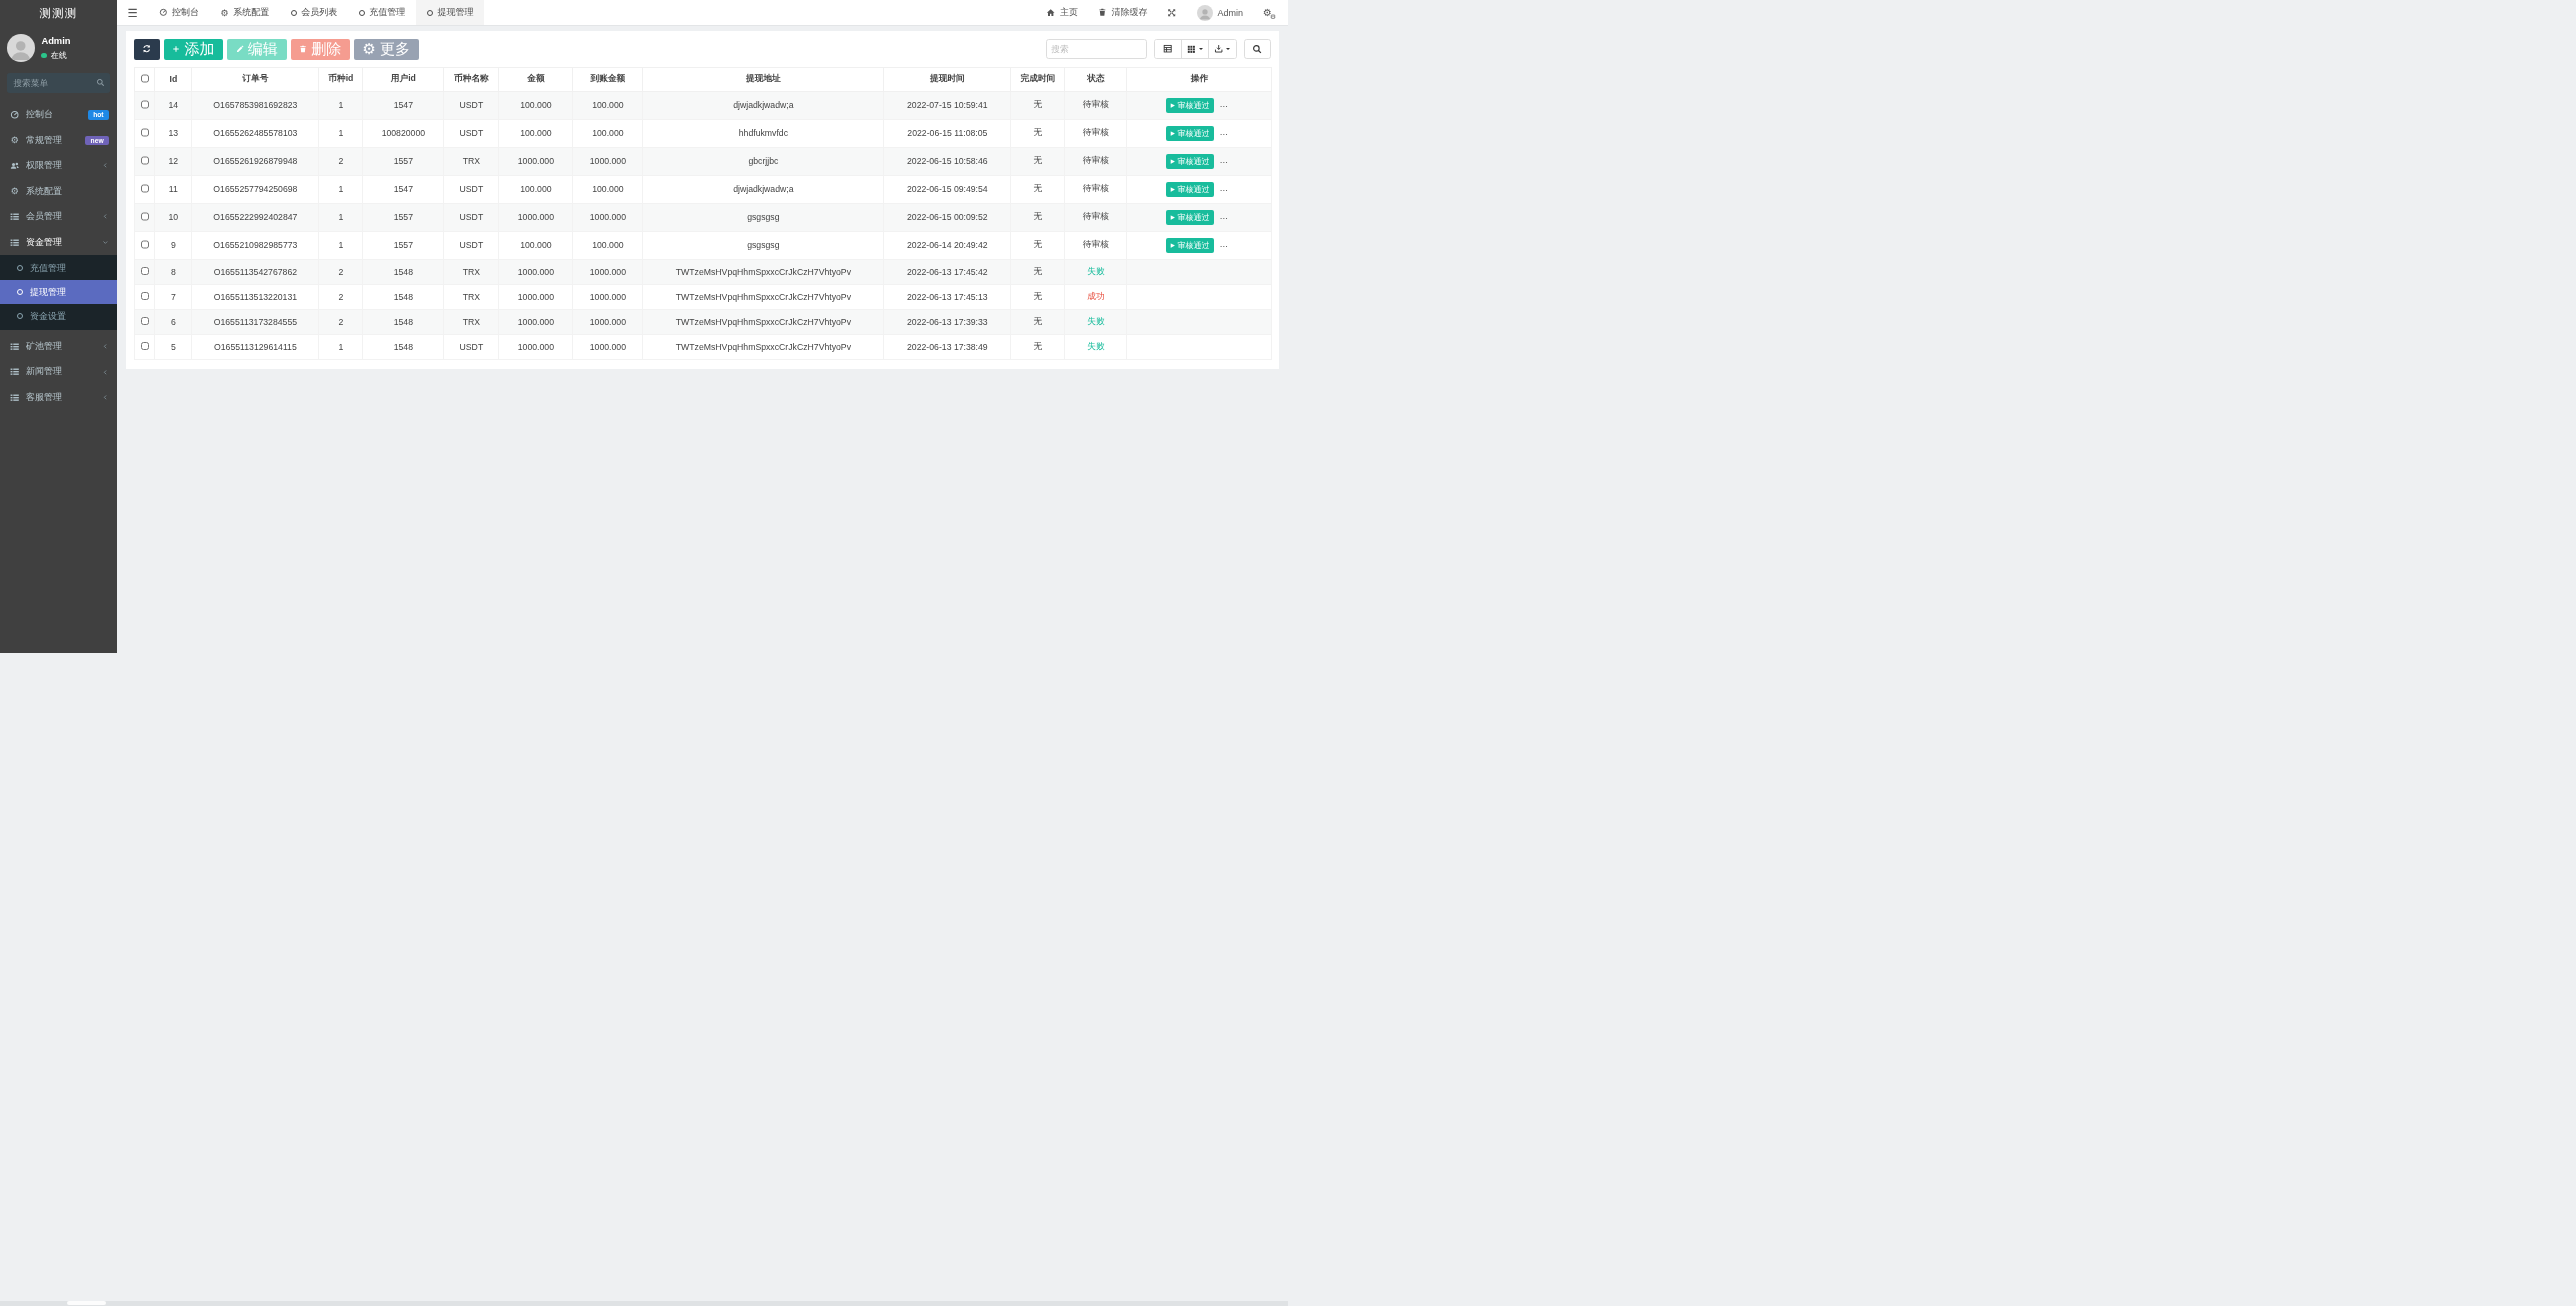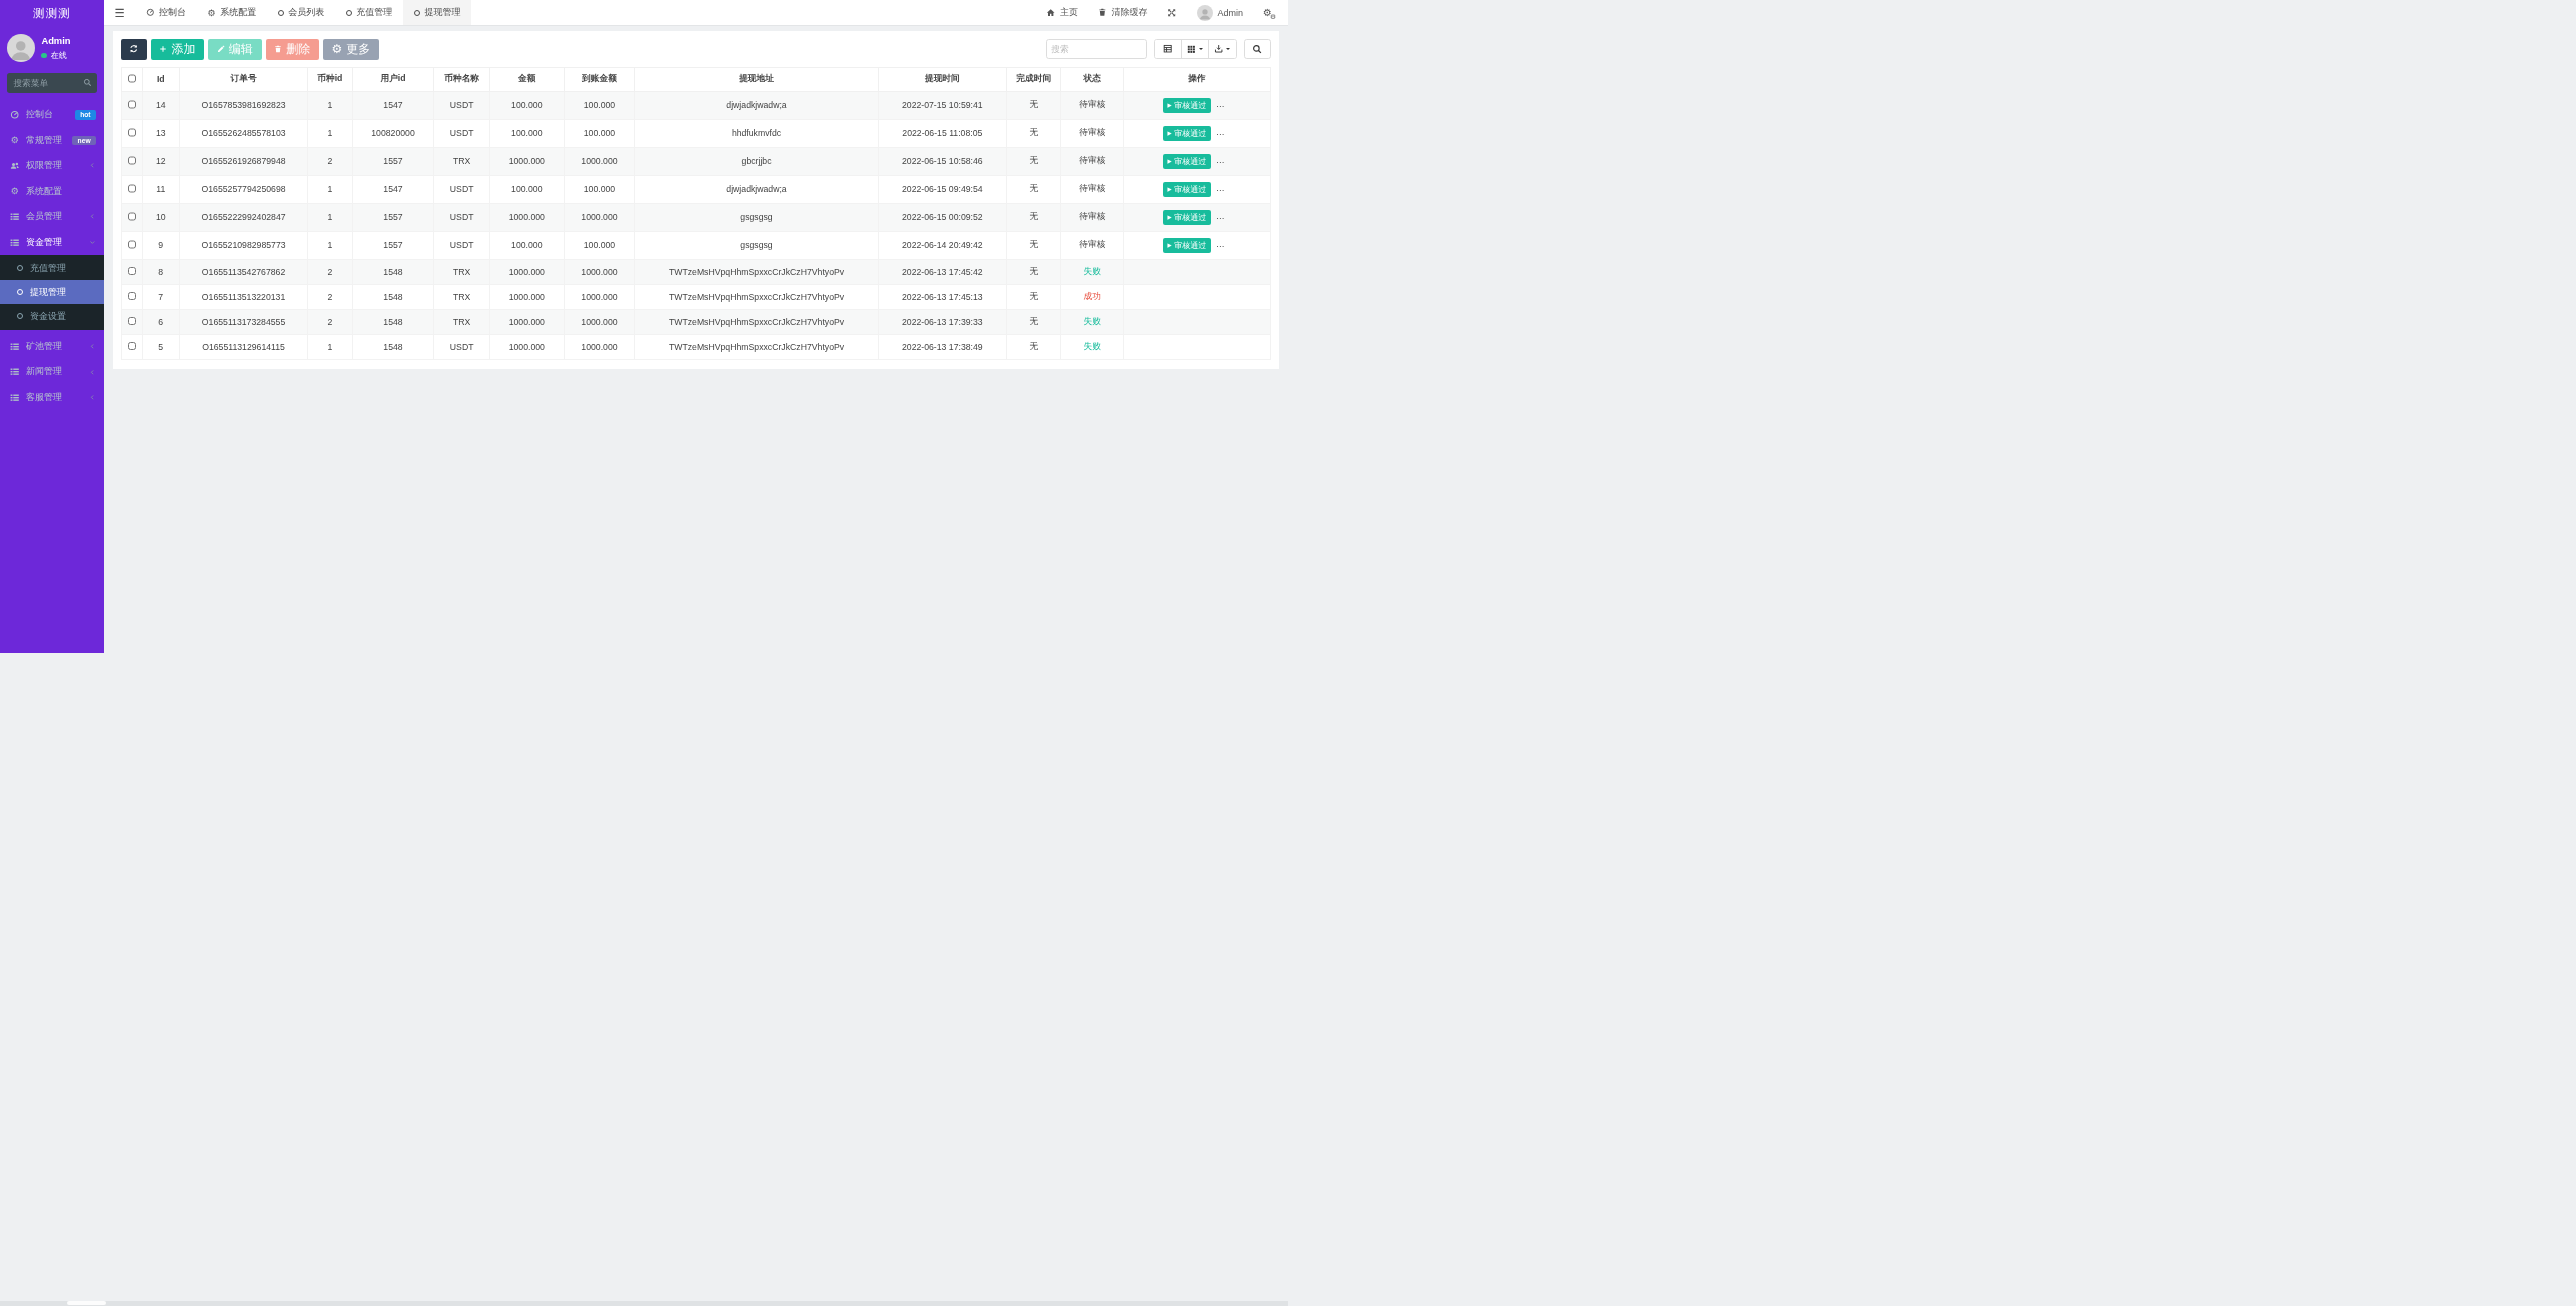--- a/index.html
+++ b/index.html
@@ -1,21 +1,21 @@
 <!DOCTYPE html>
 <html style="font-size:10.7px"><head>
 <meta charset="utf-8">
 <style>
   * { margin:0; padding:0; box-sizing:border-box; }
   html,body { width:1288px; height:653px; overflow:hidden; font-family:"Liberation Sans","DejaVu Sans",sans-serif; background:#eef0f2; }
   svg { display:block; }
 
   
   .app { display:flex; width:1288px; height:653px; }
-  .sidebar { width:104px; flex:none; background:#6d28d9; color:#b8c7ce; display:flex; flex-direction:column; }
+  .sidebar { width:117px; flex:none; background:#404040; color:#b8c7ce; display:flex; flex-direction:column; }
   .main { flex:1; display:flex; flex-direction:column; min-width:0; }
 
   
   .logo { height:26px; line-height:26px; text-align:center; color:#fff; font-size:11.4px; letter-spacing:1.3px; flex:none; }
   .user-panel { display:flex; gap:6.7px; padding:8px 6.7px 6.7px; align-items:center; }
   .avatar { width:28px; height:28px; border-radius:50%; background:#d9d9d9; overflow:hidden; flex:none; display:flex; align-items:flex-end; justify-content:center; }
   .user-name { font-size:9.4px; color:#fff; font-weight:700; margin-bottom:4px; }
   .user-status { font-size:8px; color:#fff; display:flex; align-items:center; gap:4px; }
   .dot { width:5.4px; height:5.4px; border-radius:50%; background:#2bc48a; display:inline-block; }
   .side-search { margin:4px 6.7px 9.4px; position:relative; }
@@ -47,21 +47,21 @@
   .nav-link { display:flex; align-items:center; gap:4.7px; padding:0 10px; font-size:9px; color:#555; cursor:pointer; }
   .nav-avatar { width:16px; height:16px; border-radius:50%; background:#d9d9d9; overflow:hidden; display:flex; align-items:flex-end; justify-content:center; }
   .gears { font-size:10px; color:#555; position:relative; }
   .gears .g2 { font-size:6.7px; position:relative; left:-2px; top:2.7px; }
 
   
   .content { flex:1; padding:4.7px 8.7px; overflow:hidden; }
   .panel { background:#fff; padding:6.7px 8.7px 9.4px; }
 
   .toolbar { display:flex; align-items:center; padding:1.3px 0 7.4px; }
-  .btn { height:21px; border:none; border-radius:2px; color:#fff; font-size:12px; display:inline-flex; align-items:center; gap:4px; padding:0 8.7px; margin-right:4px; cursor:pointer; font-family:inherit; }
+  .btn { height:21px; border:none; border-radius:2px; color:#fff; font-size:15px; display:inline-flex; align-items:center; gap:4px; padding:0 8.7px; margin-right:4px; cursor:pointer; font-family:inherit; }
   .btn-refresh { background:#2b3b4d; padding:0 8px; }
   .btn-add { background:#17bc9b; }
   .btn-edit { background:#79dcc4; }
   .btn-del { background:#f59c90; }
   .btn-more { background:#98a2b2; }
   .tb-right { margin-left:auto; display:flex; align-items:center; }
   .tb-search { width:101px; height:20px; border:0.7px solid #ddd; border-radius:2.7px; padding:0 4px; font-size:8.7px; color:#555; outline:none; margin-right:6.7px; font-family:inherit; }
   .tb-search::placeholder { color:#bbb; }
   .btn-group { display:flex; height:20px; border:0.7px solid #ddd; border-radius:2.7px; overflow:hidden; margin-right:6.7px; background:#fff; }
   .icon-btn { width:27px; display:flex; align-items:center; justify-content:center; gap:2.7px; background:#fff; border:none; border-right:0.7px solid #ddd; color:#333; cursor:pointer; }

